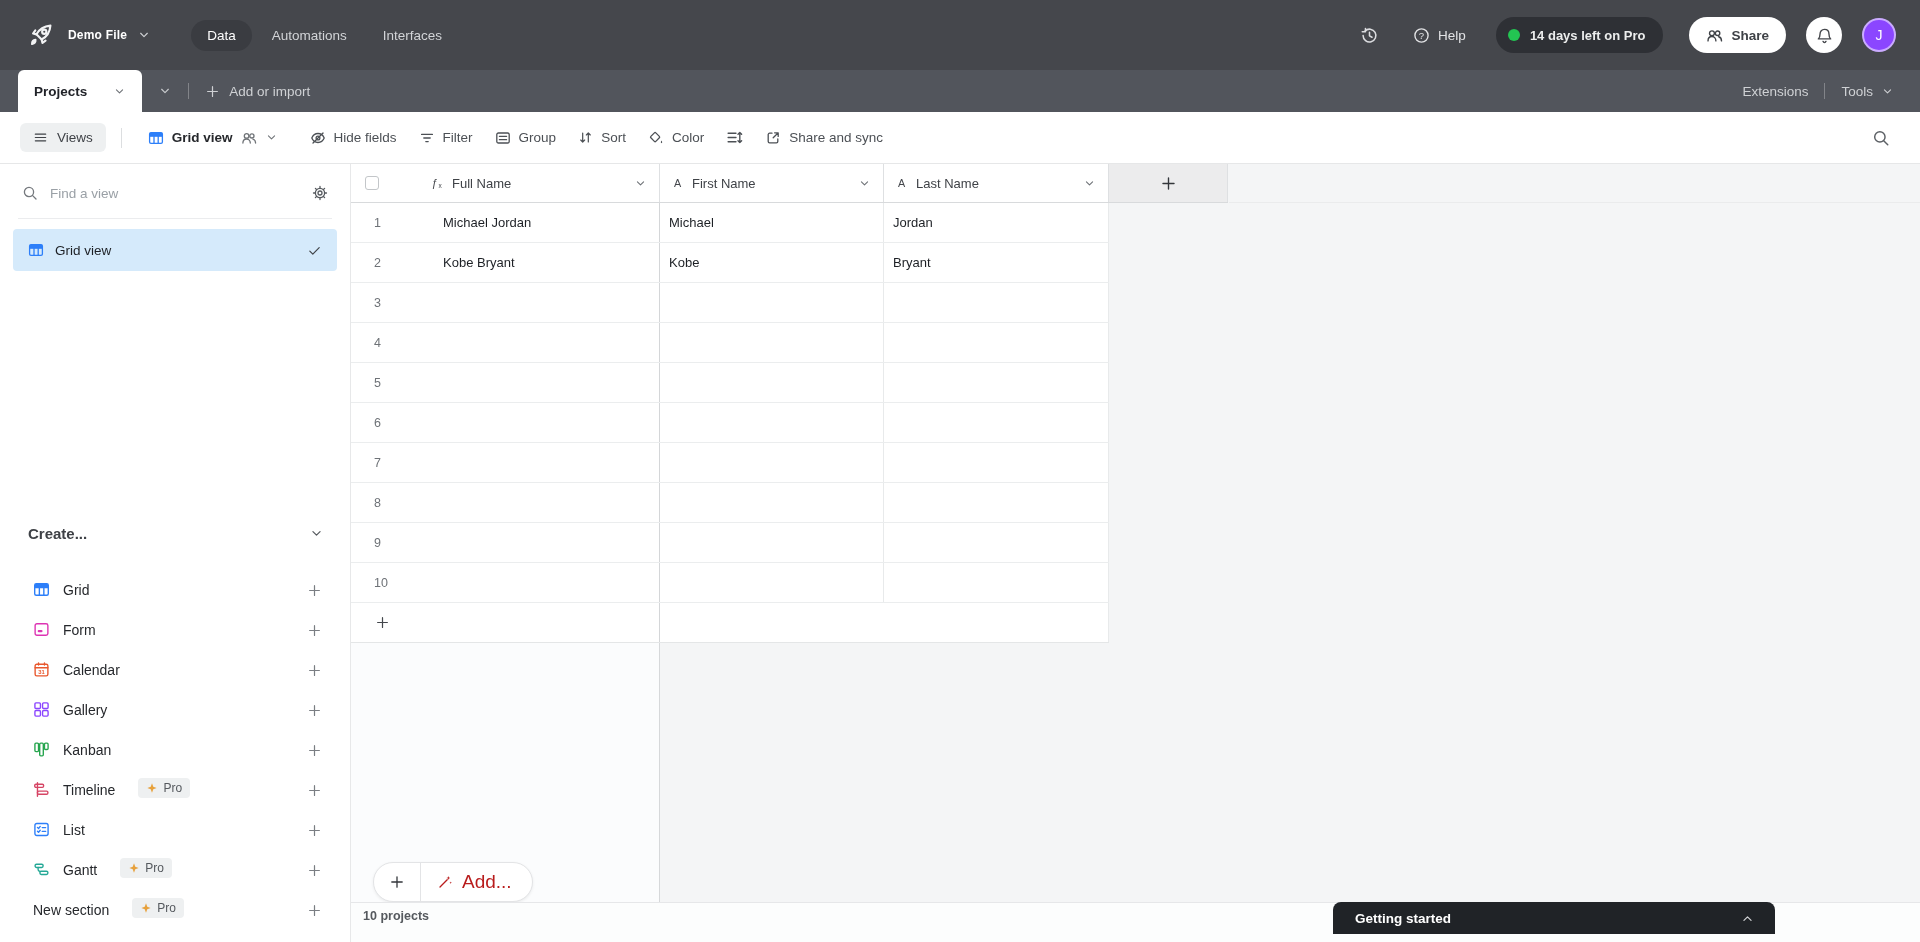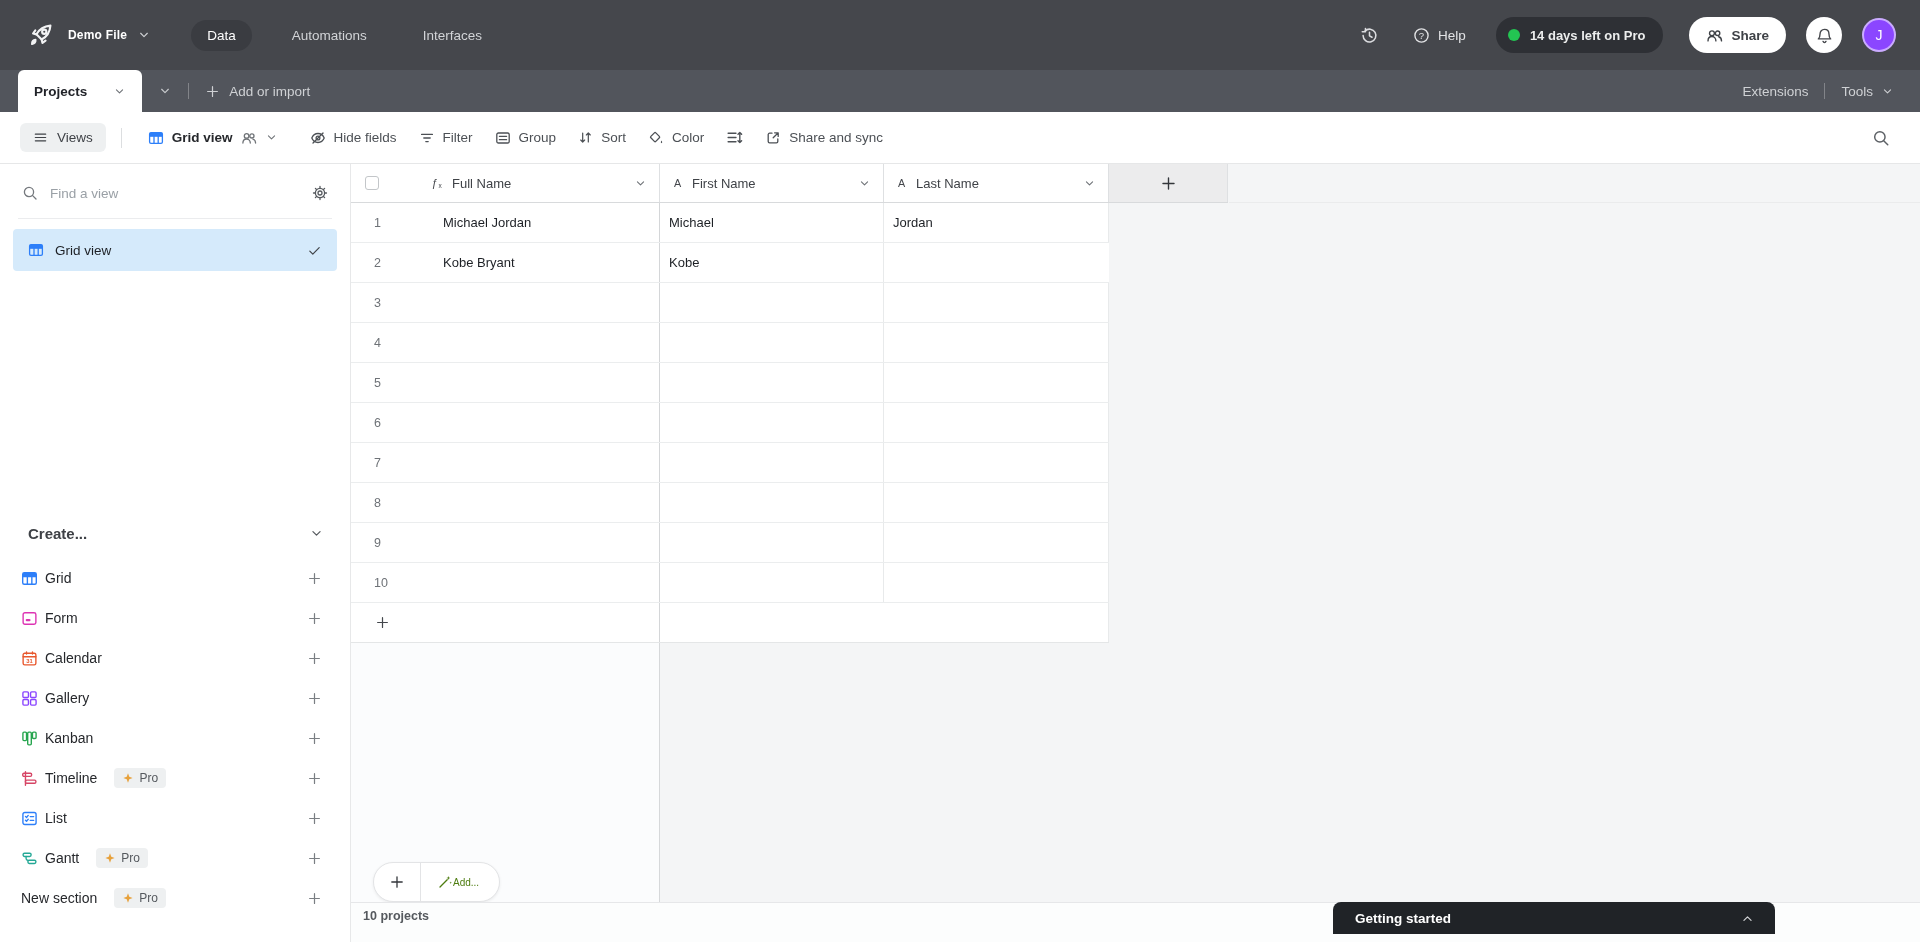--- a/index.html
+++ b/index.html
@@ -7,21 +7,21 @@
     font-family:"Liberation Sans", sans-serif; background:#f4f5f6; }
   .ic { display:inline-block; vertical-align:middle; flex:none; }
   svg.ic { stroke:currentColor; fill:none; stroke-width:1.3; stroke-linecap:round; stroke-linejoin:round; }
 
   
   #topbar { position:absolute; left:0; top:0; width:1920px; height:70px;
     background:var(--c-topbar); display:flex; align-items:center; color:#fff; }
   .tb-logo { margin-left:28px; color:#f2f3f4; }
   .tb-title { margin-left:14px; font-size:12px; font-weight:bold; letter-spacing:.2px; }
   .tb-title-chev { margin-left:10px; color:#cfd1d4; }
-  .tb-tabs { display:flex; align-items:center; margin-left:40px; gap:24px; }
+  .tb-tabs { display:flex; align-items:center; margin-left:40px; gap:4px; }
   .tb-tab { font-size:13.5px; color:#d2d4d7; padding:8px 16px; border-radius:17px; cursor:pointer; }
   .tb-tab.active { background:var(--c-data-pill); color:#fff; }
   .tb-right { margin-left:auto; display:flex; align-items:center; margin-right:24px; }
   .tb-hist { color:#dcdde0; margin-right:34px; }
   .tb-help { display:flex; align-items:center; gap:8px; color:#e2e3e5; font-size:13.5px; margin-right:30px; cursor:pointer; }
   .trial-pill { height:36px; background:var(--c-trial); border-radius:18px; display:flex; align-items:center;
     padding:0 18px 0 12px; gap:10px; font-size:13px; font-weight:bold; color:#eceded; }
   .trial-dot { width:12px; height:12px; border-radius:50%; background:var(--c-green); }
   .share-pill { height:36px; background:#fff; color:#3f4247; border-radius:18px; display:flex; align-items:center;
     gap:8px; padding:0 17px; font-size:13.5px; font-weight:bold; margin-left:26px; cursor:pointer; }
@@ -66,21 +66,21 @@
   .sb-div { height:1px; background:#ebecee; margin:2px 18px 0 18px; }
   .view-item { margin:10px 13px 0 13px; height:42px; border-radius:4px; background:var(--c-selected);
     display:flex; align-items:center; padding:0 15px; gap:11px; cursor:pointer; }
   .view-item .label { font-size:13.5px; color:#1d2025; flex:1; }
   .view-item .chk { color:#3f4247; }
   .create-section { position:absolute; left:0; top:352px; width:100%; }
   .create-head { display:flex; align-items:center; padding:0 26px 0 28px; height:34px; cursor:pointer; }
   .create-head .label { font-size:15px; font-weight:bold; color:#3e4146; flex:1; }
   .create-head .chev { color:#55595e; }
   .create-list { margin-top:8px; }
-  .create-item { height:40px; display:flex; align-items:center; padding:0 28px 0 21px; gap:7px; cursor:pointer; }
+  .create-item { height:40px; display:flex; align-items:flex-end; padding:0 28px 0 33px; gap:13px; cursor:pointer; }
   .create-item .label { font-size:14px; color:#26282c; }
   .create-item .plus { margin-left:auto; color:#7a7e83; }
   .pro-badge { display:inline-flex; align-items:center; gap:5px; background:#eef0f1; border-radius:4px;
     padding:3px 8px; font-size:12px; color:#55595e; margin-left:10px; }
   .pro-badge .spark { color:#e7a13c; }
 
   
   #main { position:absolute; left:351px; top:164px; right:0; bottom:0; background:#f4f5f6; }
   .grid-header { position:absolute; left:0; top:0; height:39px; display:flex; border-bottom:1px solid #d8dadc; }
   .h-cell { background:#fff; border-right:1px solid #dee0e2; display:flex; align-items:center; font-size:13px; color:#3f4247; }
@@ -105,22 +105,22 @@
   .add-row .left { width:309px; border-right:1px solid #d4d6d8; display:flex; align-items:center; padding-left:24px; color:#44474c; }
   .add-row .right { width:449px; border-right:1px solid #e8eaeb; }
   .frozen-strip { position:absolute; left:0; top:479px; width:309px; height:259px;
     background:#fbfcfd; border-right:1px solid #d6d8da; }
   .add-pill { position:absolute; left:22px; top:698px; height:40px; background:#fff;
     border:1px solid #e3e4e6; border-radius:20px; display:flex; align-items:center;
     box-shadow:0 1px 3px rgba(0,0,0,.07); overflow:hidden; }
   .add-pill .seg-plus { width:46px; display:flex; align-items:center; justify-content:center;
     color:#33363b; align-self:stretch; cursor:pointer; }
   .add-pill .seg-div { width:1px; align-self:stretch; background:#e3e4e6; }
-  .add-pill .seg-add { display:flex; align-items:center; padding:0 20px 0 16px;
-    font-size:10px; color:#4d7c0f; cursor:pointer; }
+  .add-pill .seg-add { display:flex; align-items:center; gap:9px; padding:0 20px 0 16px;
+    font-size:19px; color:#b91c1c; cursor:pointer; }
   .bottom-bar { position:absolute; left:0; right:0; top:738px; height:40px; background:#fcfdfd;
     border-top:1px solid #e6e7e9; }
   .summary { position:absolute; left:12px; top:6px; font-size:12.5px; color:#55595e;font-weight:bold; }
   .getting-started { position:absolute; left:982px; top:738px; width:442px; height:32px;
     background:var(--c-dark-panel); border-radius:8px 8px 0 0; display:flex; align-items:center;
     padding:0 20px 0 22px; cursor:pointer; }
   .getting-started .label { color:#fff; font-size:13.5px; font-weight:bold; flex:1; }
   .getting-started .chev { color:#d0d2d4; }
 </style>
 </head>
@@ -581,20 +581,23 @@
         </div>
       </div>
       <div class="t-row">
         <div class="cell c0">
           <span class="rownum">2</span>
           <span>Kobe Bryant</span>
         </div>
         <div class="cell c1">
           <span>Kobe</span>
         </div>
+        <div class="cell c2">
+          <span>Bryant</span>
+        </div>
       </div>
       <div class="t-row">
         <div class="cell c0">
           <span class="rownum">3</span>
           <span></span>
         </div>
         <div class="cell c1">
           <span></span>
         </div>
         <div class="cell c2">

